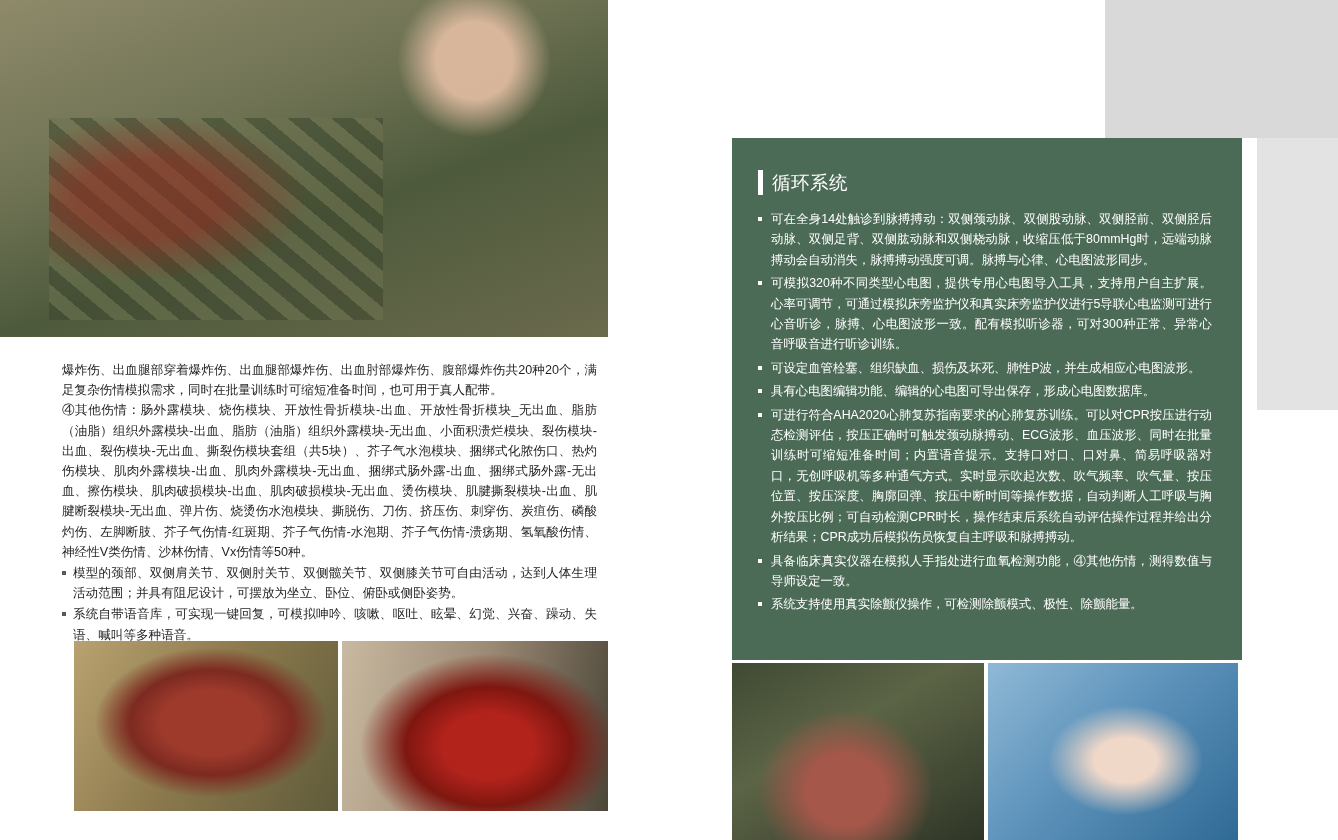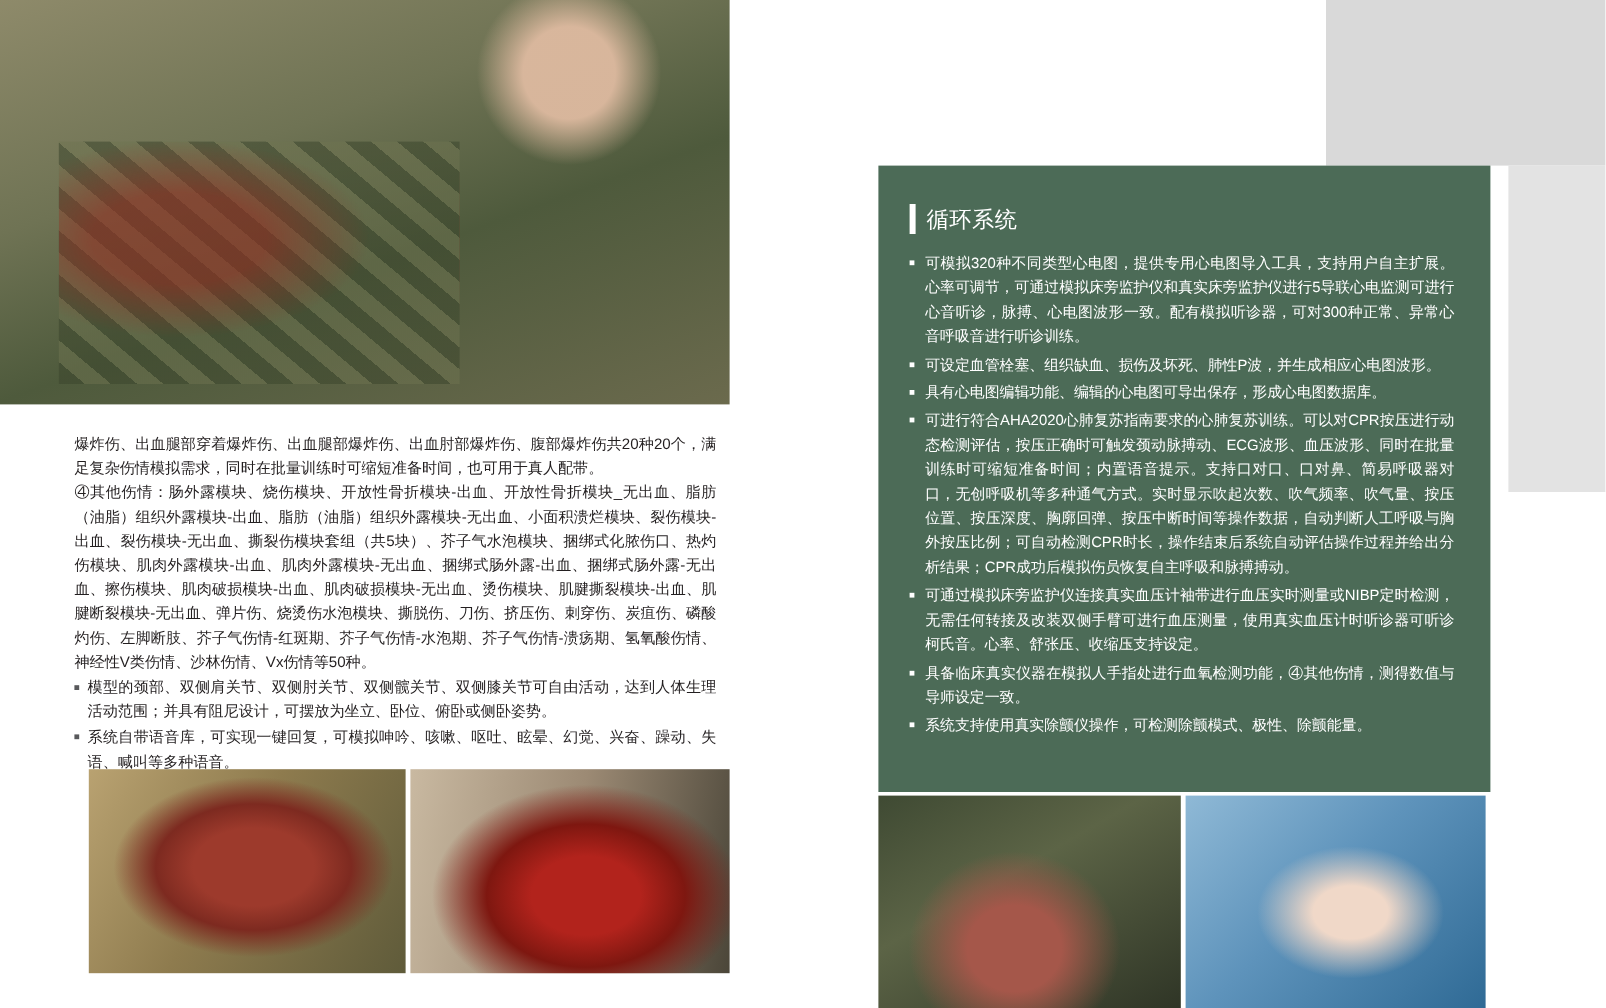--- a/index.html
+++ b/index.html
@@ -223,24 +223,24 @@
   <div class="photo photo-b1 ph-b1"></div>
   <div class="photo photo-b2 ph-b2"></div>
 </div>
 
 <div class="green-panel">
   <div class="panel-title-row">
     <div class="title-bar"></div>
     <div class="panel-title">循环系统</div>
   </div>
   <ul class="panel-list">
+    <li>可在全身14处触诊到脉搏搏动：双侧颈动脉、双侧股动脉、双侧胫前、双侧胫后动脉、双侧足背、双侧肱动脉和双侧桡动脉，收缩压低于80mmHg时，远端动脉搏动会自动消失，脉搏搏动强度可调。脉搏与心律、心电图波形同步。</li>
     <li>可模拟320种不同类型心电图，提供专用心电图导入工具，支持用户自主扩展。心率可调节，可通过模拟床旁监护仪和真实床旁监护仪进行5导联心电监测可进行心音听诊，脉搏、心电图波形一致。配有模拟听诊器，可对300种正常、异常心音呼吸音进行听诊训练。</li>
     <li>可设定血管栓塞、组织缺血、损伤及坏死、肺性P波，并生成相应心电图波形。</li>
     <li>具有心电图编辑功能、编辑的心电图可导出保存，形成心电图数据库。</li>
     <li>可进行符合AHA2020心肺复苏指南要求的心肺复苏训练。可以对CPR按压进行动态检测评估，按压正确时可触发颈动脉搏动、ECG波形、血压波形、同时在批量训练时可缩短准备时间；内置语音提示。支持口对口、口对鼻、简易呼吸器对口，无创呼吸机等多种通气方式。实时显示吹起次数、吹气频率、吹气量、按压位置、按压深度、胸廓回弹、按压中断时间等操作数据，自动判断人工呼吸与胸外按压比例；可自动检测CPR时长，操作结束后系统自动评估操作过程并给出分析结果；CPR成功后模拟伤员恢复自主呼吸和脉搏搏动。</li>
-    <li>可通过模拟床旁监护仪连接真实血压计袖带进行血压实时测量或NIBP定时检测，无需任何转接及改装双侧手臂可进行血压测量，使用真实血压计时听诊器可听诊柯氏音。心率、舒张压、收缩压支持设定。</li>
     <li>具备临床真实仪器在模拟人手指处进行血氧检测功能，④其他伤情，测得数值与导师设定一致。</li>
     <li>系统支持使用真实除颤仪操作，可检测除颤模式、极性、除颤能量。</li>
   </ul>
 </div>
 
 <div class="photo photo-r1 ph-r1"></div>
 <div class="photo photo-r2 ph-r2"></div>
 
 </body></html>

